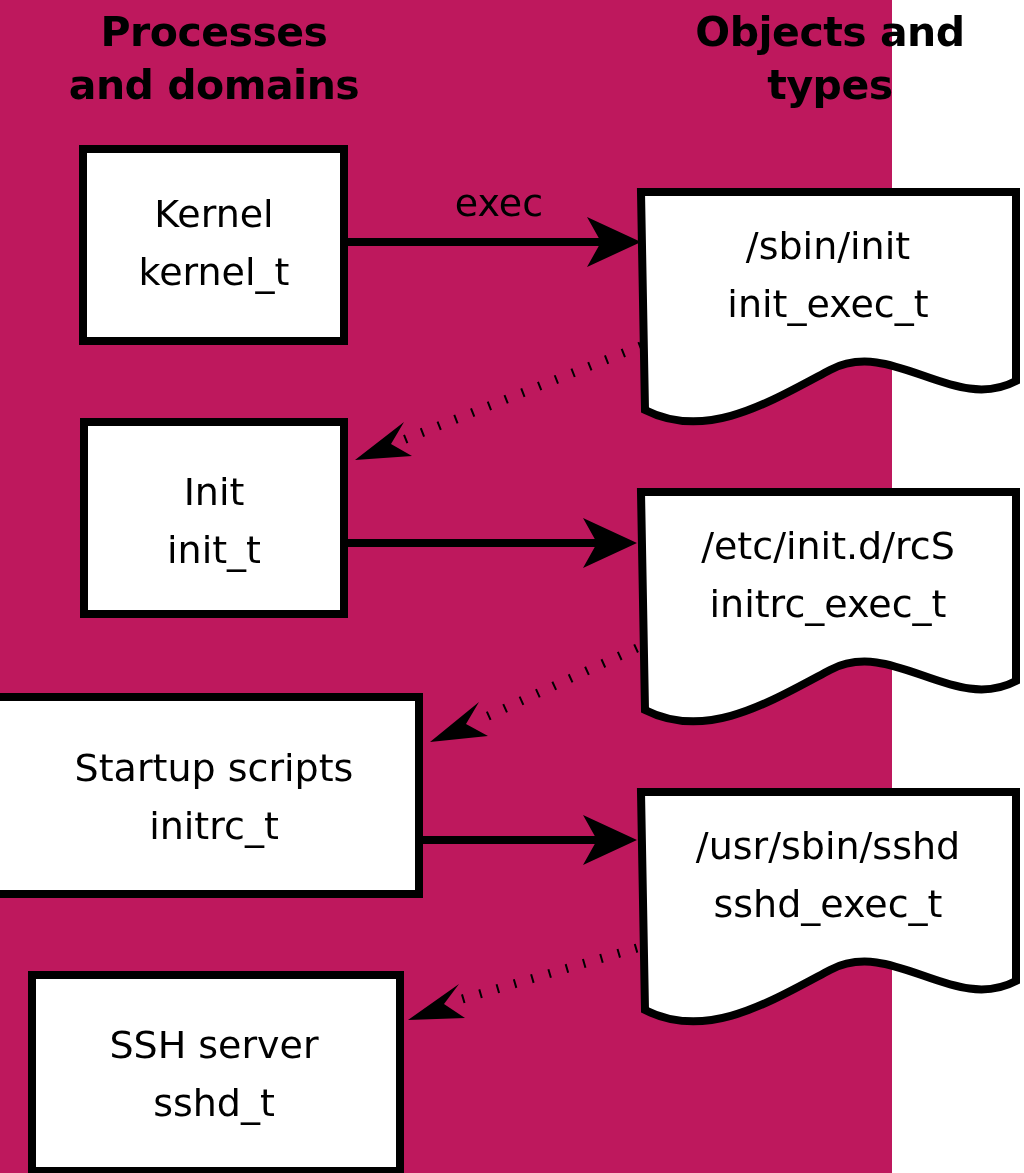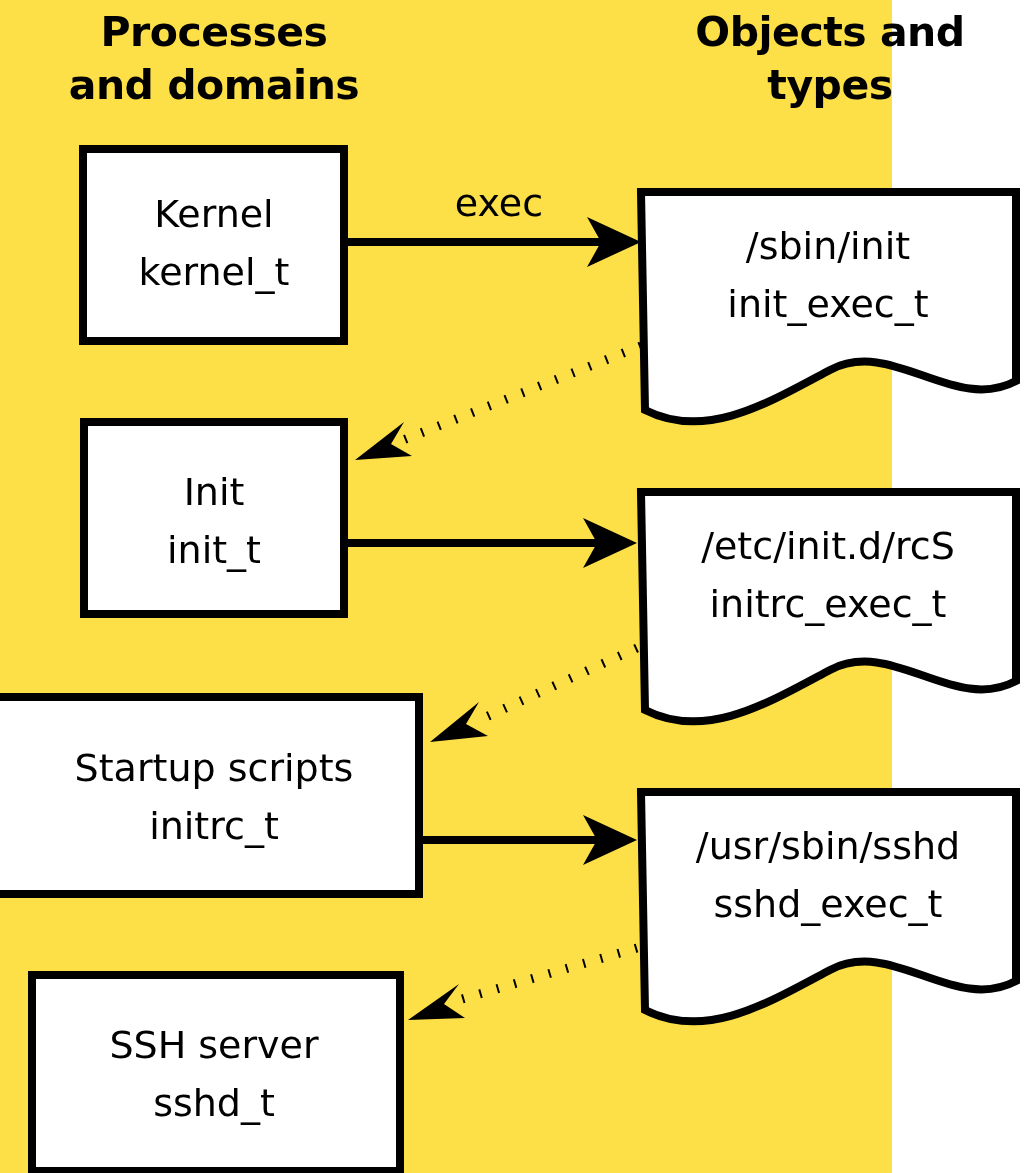--- a/index.html
+++ b/index.html
@@ -10,21 +10,21 @@
   body {
     width: 1024px;
     height: 1173px;
     font-family: "DejaVu Sans", sans-serif;
     overflow: hidden;
   }
   #diagram-root {
     position: relative;
     width: 892px;
     height: 1173px;
-    background: #fde047;
+    background: #be185d;
   }
   svg.canvas {
     position: absolute;
     left: 0;
     top: 0;
     width: 1024px;
     height: 1173px;
     display: block;
   }
   .col-header {

